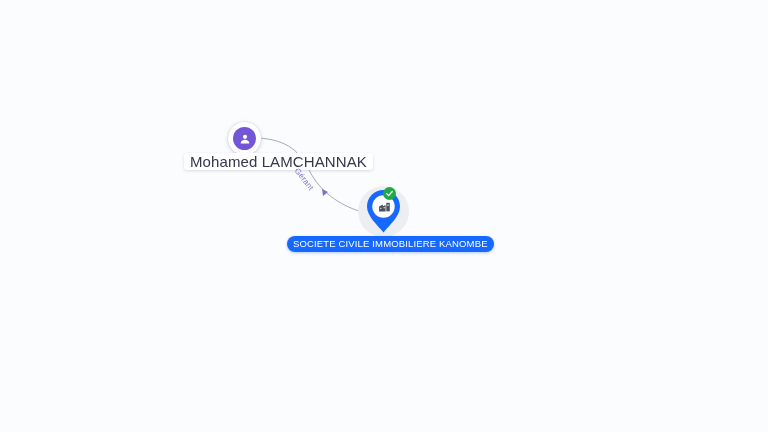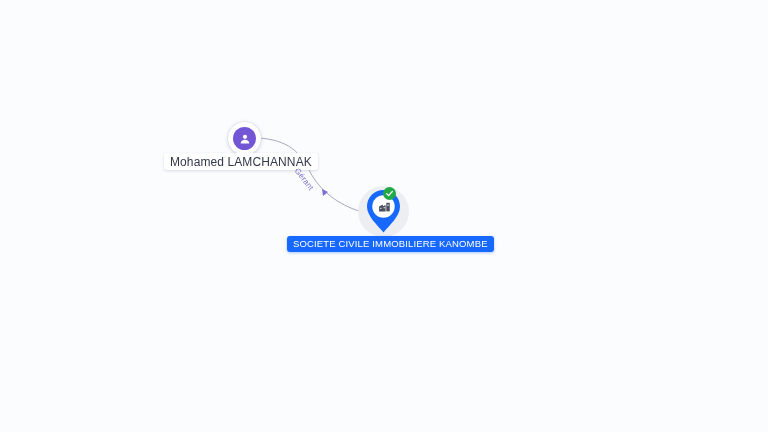--- a/index.html
+++ b/index.html
@@ -58,32 +58,32 @@
     background: #7356d6;
     display: flex;
     align-items: center;
     justify-content: center;
   }
   #person-node .node-disc svg { display: block; }
 
   
   #person-label {
     position: absolute;
-    left: 164px;
+    left: 184px;
     top: 153px;
     height: 17px;
     box-sizing: border-box;
     padding: 0 6px;
     display: flex;
     align-items: center;
     background: #ffffff;
     border-radius: 3px;
     box-shadow: 0 1px 3px rgba(60,70,110,0.18);
     color: #33374d;
-    font-size: 12px;
+    font-size: 15px;
     line-height: 1;
     white-space: nowrap;
     letter-spacing: 0.1px;
   }
 
   
   #company-node {
     position: absolute;
     left: 358px;
     top: 186px;
@@ -134,21 +134,21 @@
     position: absolute;
     left: 287px;
     top: 236px;
     height: 16px;
     box-sizing: border-box;
     padding: 8px 6px;
     display: flex;
     align-items: center;
     justify-content: center;
     background: #1668ff;
-    border-radius: 3px;
+    border-radius: 8px;
     box-shadow: 0 1px 3px rgba(22,104,255,0.35);
     color: #ffffff;
     font-size: 9.5px;
     line-height: 1;
     white-space: nowrap;
     letter-spacing: 0.15px;
   }
 
   
   #edge-label {

